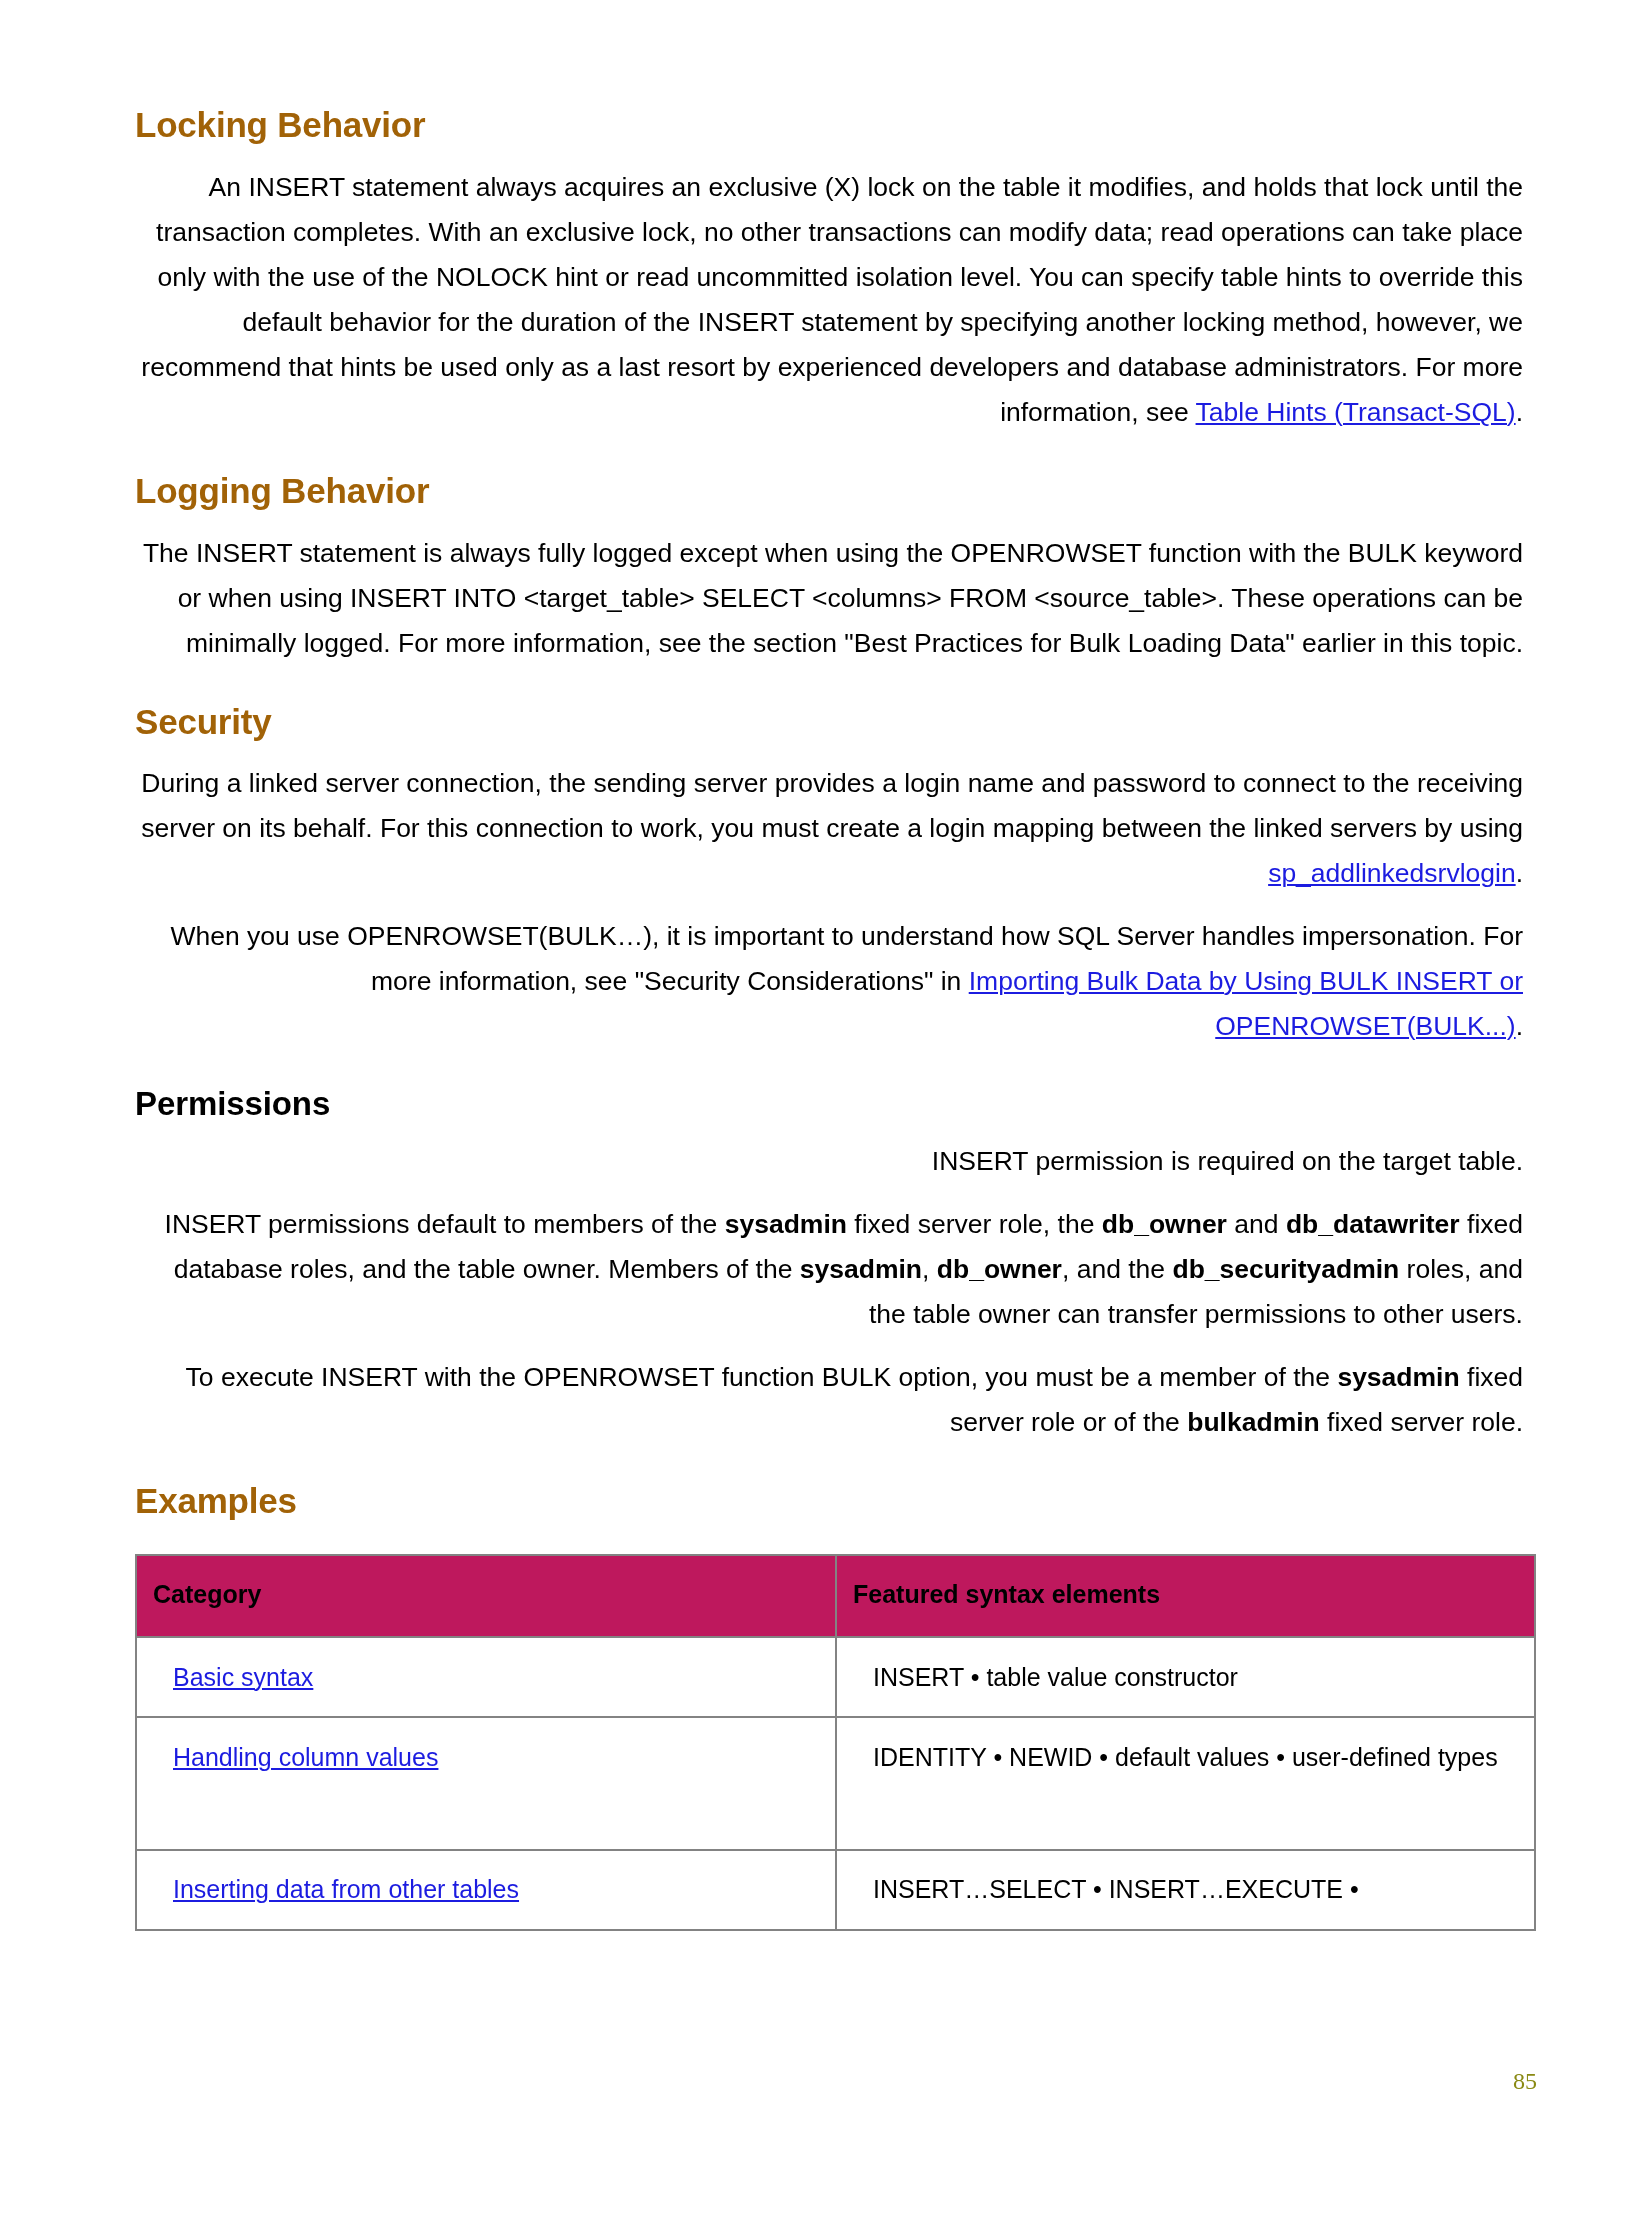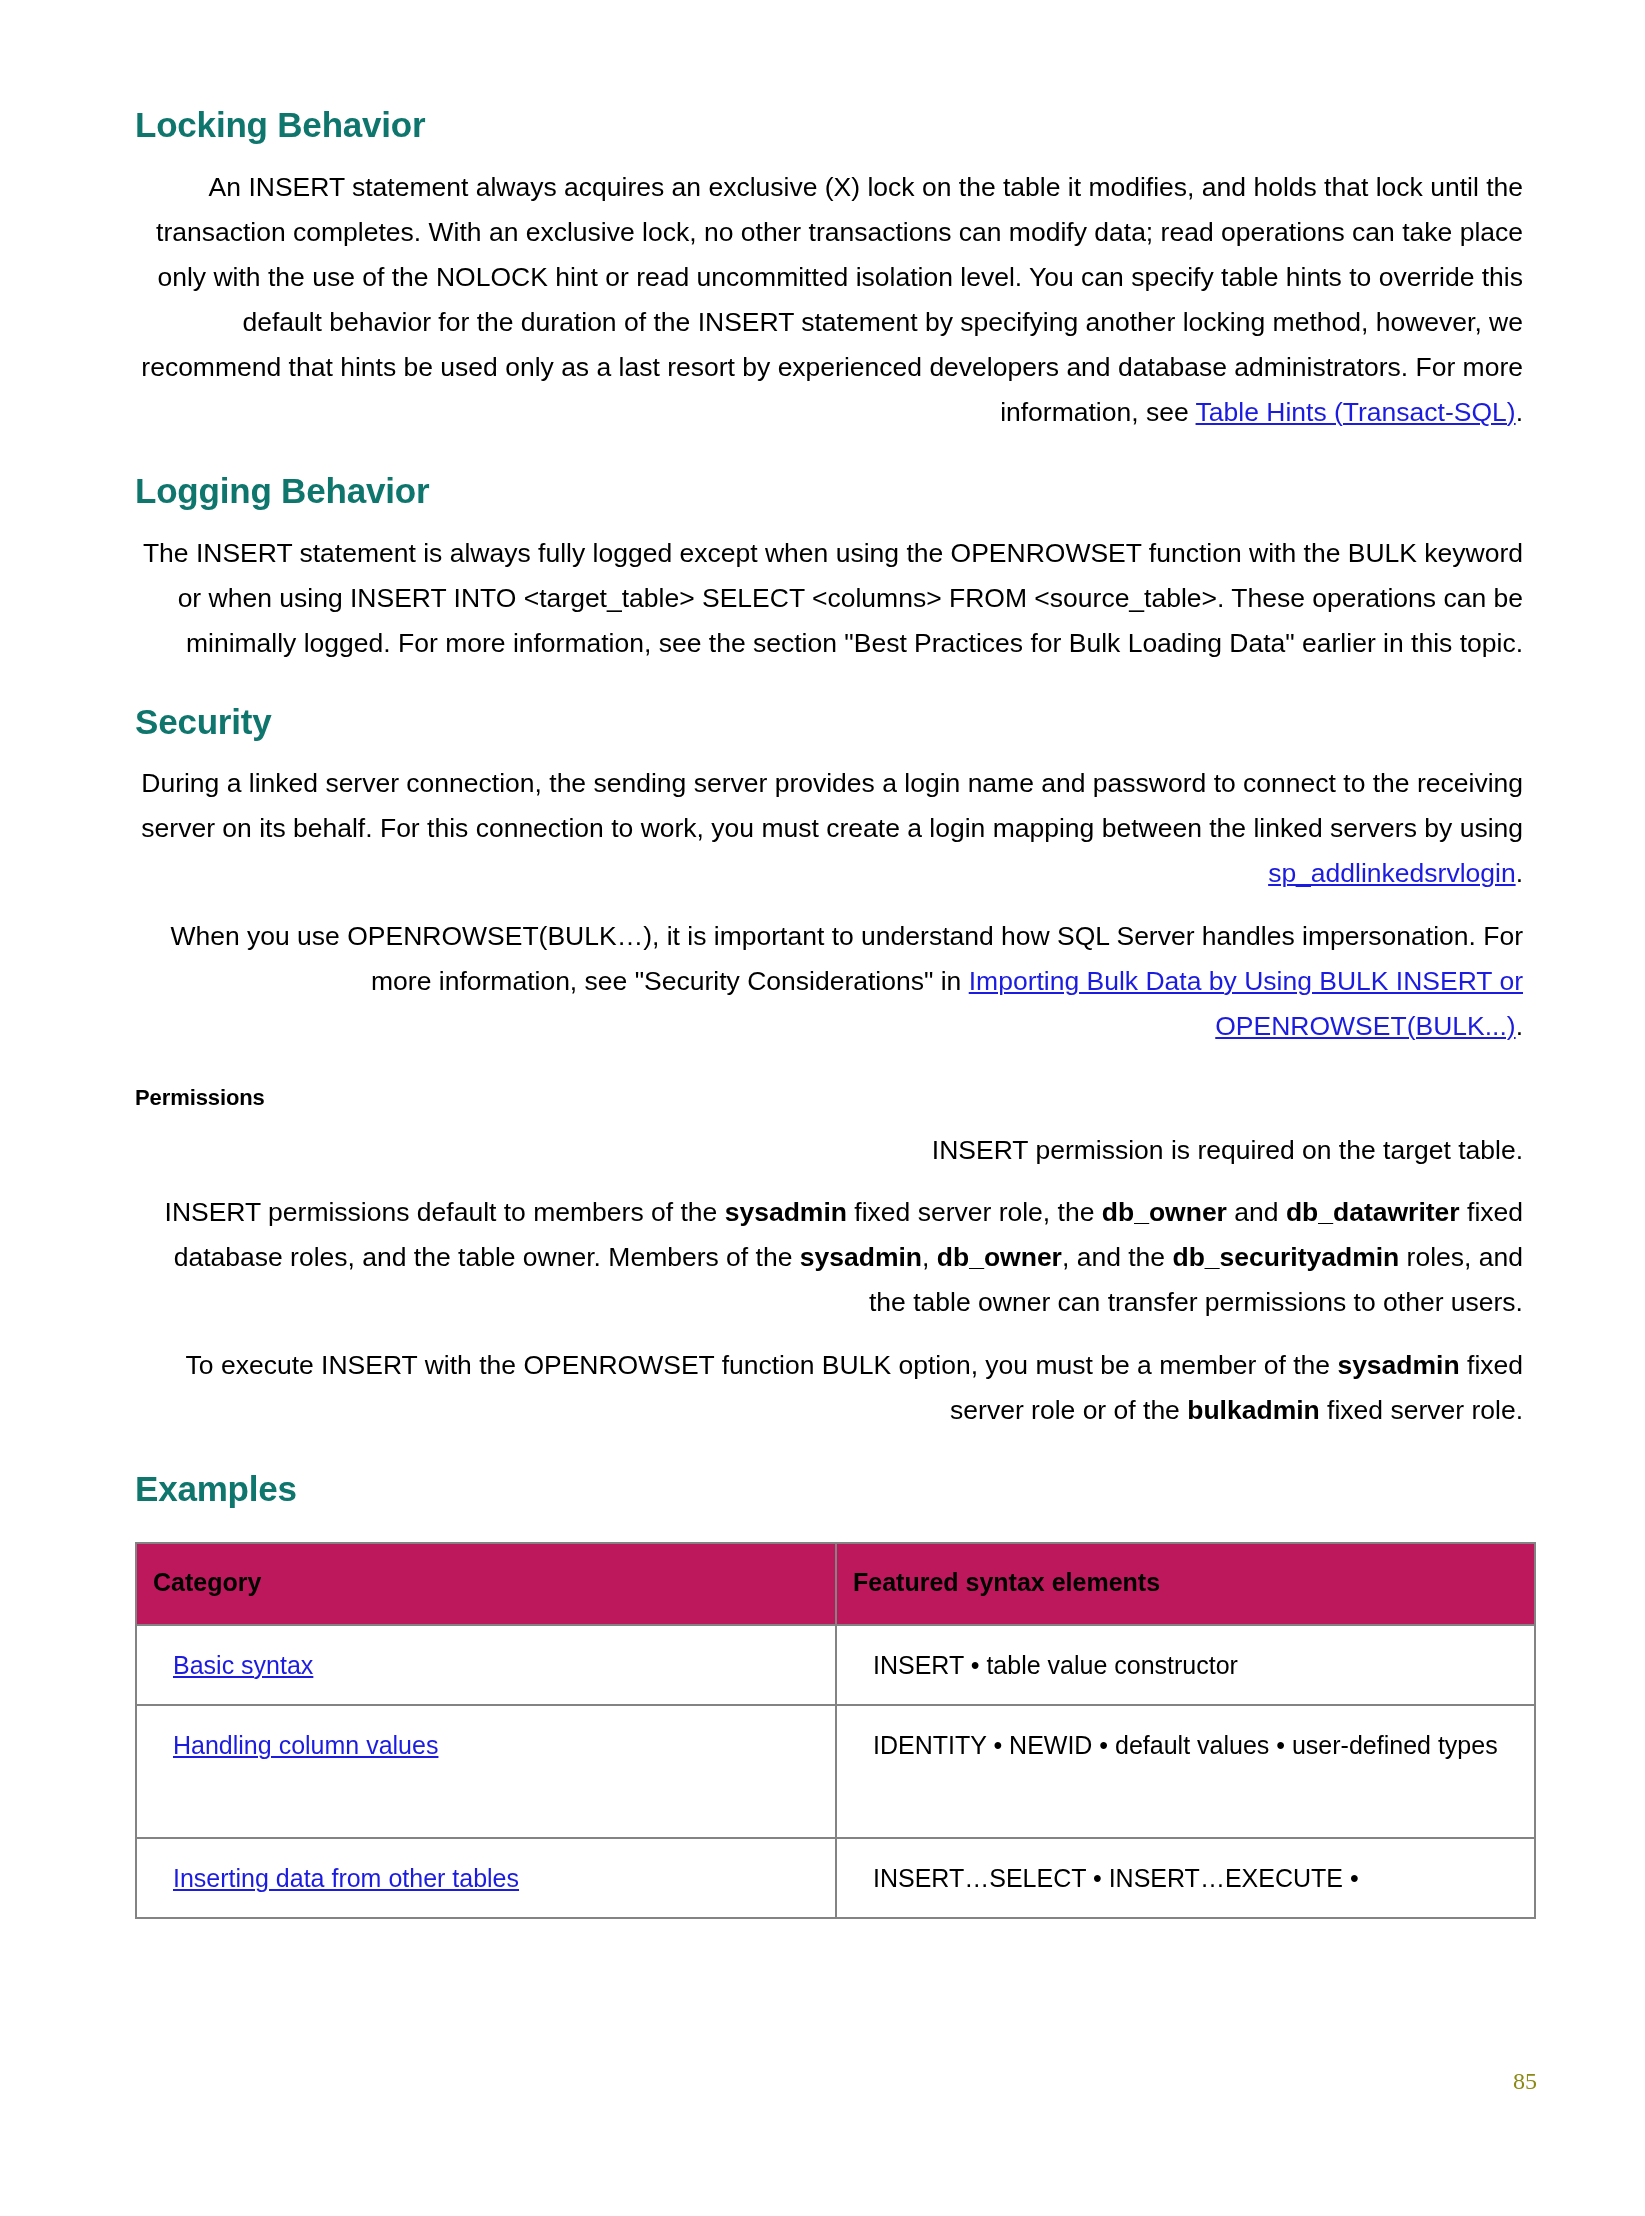--- a/index.html
+++ b/index.html
@@ -28,24 +28,24 @@
     top: 106px;
     width: 1388px;
   }
 
   h2.section-title {
     font-size: 35px;
     font-weight: bold;
     line-height: 1.08;
     margin: 0 0 21px 0;
     letter-spacing: -0.2px;
-    color: #0f766e;
+    color: #a16207;
   }
   h3.sub-title {
-    font-size: 22px;
+    font-size: 33px;
     font-weight: bold;
     line-height: 1.08;
     margin: 0 0 17.7px 0;
     letter-spacing: -0.1px;
     color: #000;
   }
   .block { margin: 0 0 37px 0; }
 
   p.para {
     font-size: 26.5px;

